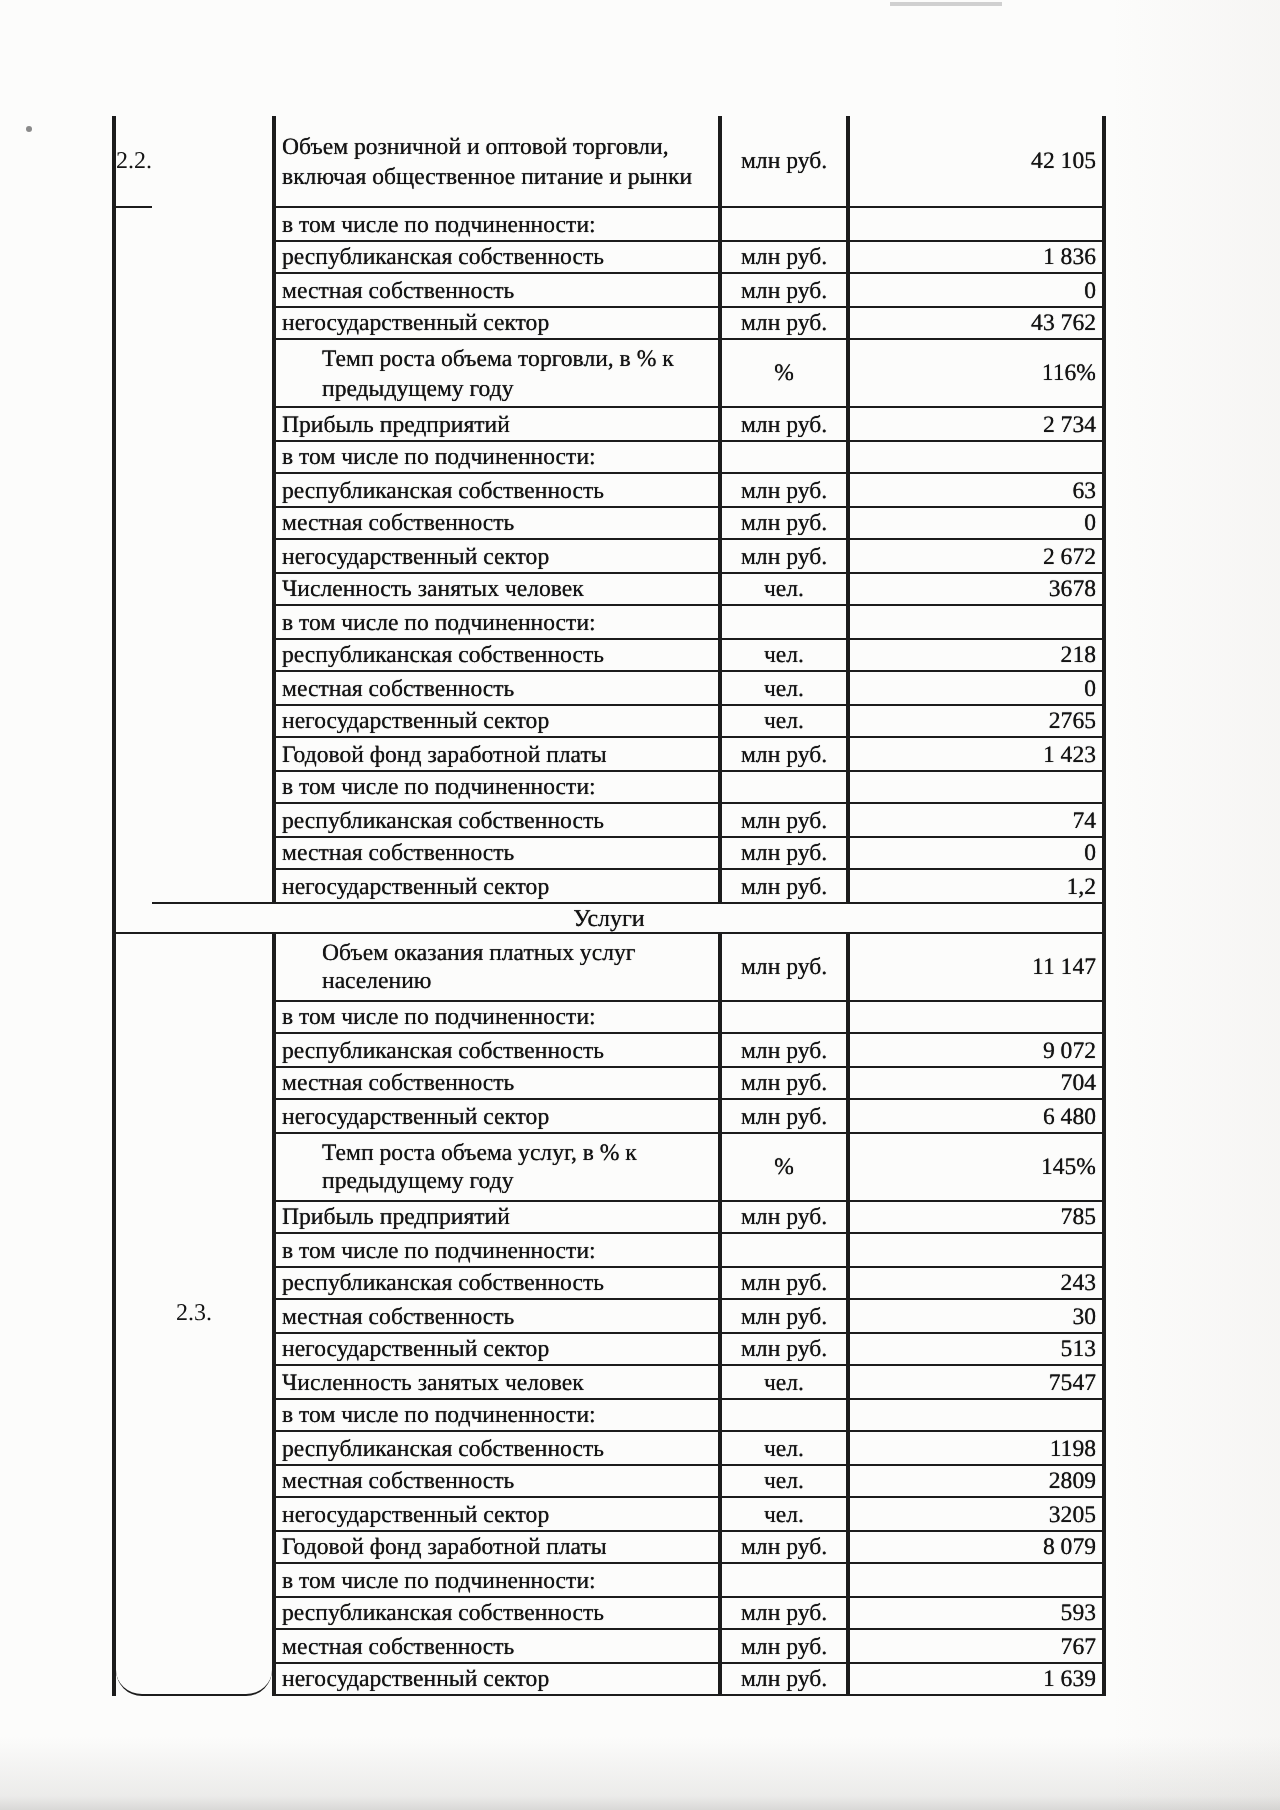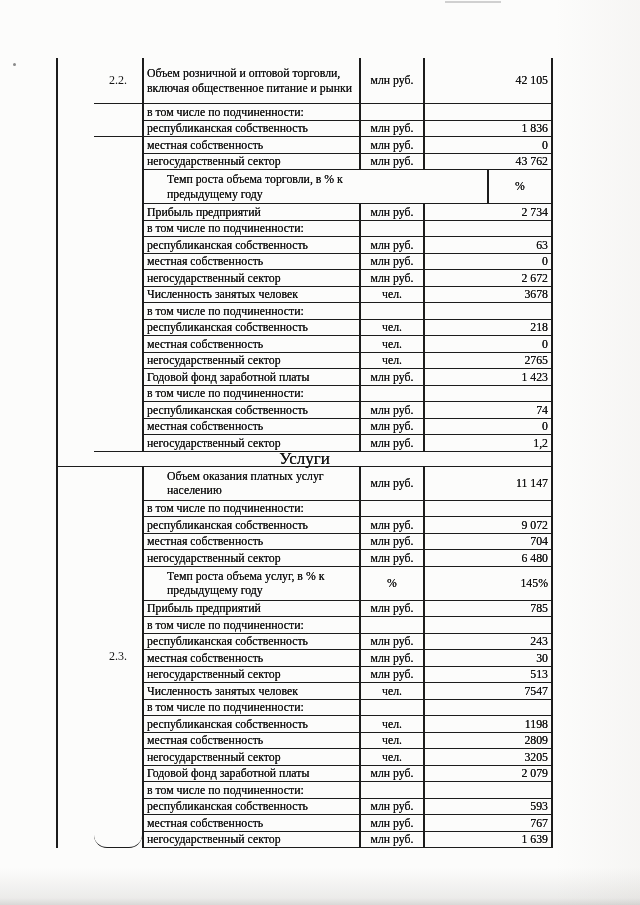--- a/index.html
+++ b/index.html
@@ -11,36 +11,36 @@
     background:
       linear-gradient(to bottom, rgba(255,255,255,0) 868px, rgba(150,148,144,0.16) 898px, rgba(125,123,120,0.28) 905px),
       linear-gradient(to right, rgba(255,255,255,0) 555px, rgba(168,158,148,0.07) 640px),
       #fcfcfb;
   }
   .artifact-top { position: absolute; left: 445px; top: 1px; width: 56px; height: 2px; background: #d0d0d0; }
   .speck { position: absolute; left: 13px; top: 63px; width: 3px; height: 3px; background: #8a8a8a; border-radius: 50%; }
 
   .table { position: absolute; left: 56px; top: 58px; width: 497px; border-left: 2px solid var(--line, #1c1c1c); }
   .section { display: flex; align-items: stretch; }
-  .numcol { width: 50px; border-right: 2px solid var(--line, #1c1c1c); display: flex; flex-direction: column; margin-left: 36px; }
+  .numcol { width: 80px; border-right: 2px solid var(--line, #1c1c1c); display: flex; flex-direction: row; }
   .numcell { display: flex; align-items: center; justify-content: center; font-size: 12px; }
   .sec-split .numcell:nth-child(1) { height: 46px; border-bottom: 1.7px solid var(--line, #1c1c1c); }
   .sec-split .numcell:nth-child(2) { height: 33px; border-bottom: 1.7px solid var(--line, #1c1c1c); }
   .sec-split .numcell:nth-child(3) { flex: 1; border-bottom: 1.7px solid var(--line, #1c1c1c); }
   .sec-one .numcell { flex: 1; border-bottom: 1.7px solid var(--line, #1c1c1c); border-radius: 13px; }
   .rows { flex: 1; display: flex; flex-direction: column; }
   .row { display: flex; height: 16.5px; border-bottom: 1.7px solid var(--line, #1c1c1c); }
   .row--double { height: 34px; padding-left: 20px; }
   .row--tall { height: 46px; }
   .c { display: flex; align-items: center; font-size: 11.8px; line-height: 1.22; text-shadow: 0 0 0.35px currentColor; }
   .c-label { flex: 1; border-right: 2px solid var(--line, #1c1c1c); padding: 0 2px 0 3px; white-space: pre-line; }
   .c-unit { width: 64px; border-right: 2px solid var(--line, #1c1c1c); justify-content: center; }
   .c-val { width: 128px; border-right: 2px solid var(--line, #1c1c1c); justify-content: flex-end; padding-right: 3px; }
   .divider { height: 15px; border-bottom: 1.7px solid var(--line, #1c1c1c); border-right: 2px solid var(--line, #1c1c1c);
-             display: flex; align-items: center; justify-content: center; font-size: 17px; line-height: 1; text-shadow: 0 0 0.35px currentColor; }
+             display: flex; align-items: center; justify-content: center; font-size: 12px; line-height: 1; text-shadow: 0 0 0.35px currentColor; }
 </style>
 </head>
 <body>
 
 <div class="page">
   <div class="artifact-top"></div>
   <div class="speck"></div>
   <div class="table">
       <div class="section sec-split">
         <div class="numcol">
@@ -72,20 +72,21 @@
           </div>
           <div class="row row--single">
             <div class="c c-label">негосударственный сектор</div>
             <div class="c c-unit">млн руб.</div>
             <div class="c c-val">43 762</div>
           </div>
           <div class="row row--double">
             <div class="c c-label">Темп роста объема торговли, в % к
 предыдущему году</div>
             <div class="c c-unit">%</div>
+            <div class="c c-val">116%</div>
           </div>
           <div class="row row--single">
             <div class="c c-label">Прибыль предприятий</div>
             <div class="c c-unit">млн руб.</div>
             <div class="c c-val">2 734</div>
           </div>
           <div class="row row--sub">
             <div class="c c-label">в том числе по подчиненности:</div>
             <div class="c c-unit"></div>
             <div class="c c-val"></div>
@@ -241,21 +242,21 @@
             <div class="c c-val">2809</div>
           </div>
           <div class="row row--single">
             <div class="c c-label">негосударственный сектор</div>
             <div class="c c-unit">чел.</div>
             <div class="c c-val">3205</div>
           </div>
           <div class="row row--single">
             <div class="c c-label">Годовой фонд заработной платы</div>
             <div class="c c-unit">млн руб.</div>
-            <div class="c c-val">2 079</div>
+            <div class="c c-val">8 079</div>
           </div>
           <div class="row row--sub">
             <div class="c c-label">в том числе по подчиненности:</div>
             <div class="c c-unit"></div>
             <div class="c c-val"></div>
           </div>
           <div class="row row--single">
             <div class="c c-label">республиканская собственность</div>
             <div class="c c-unit">млн руб.</div>
             <div class="c c-val">593</div>

